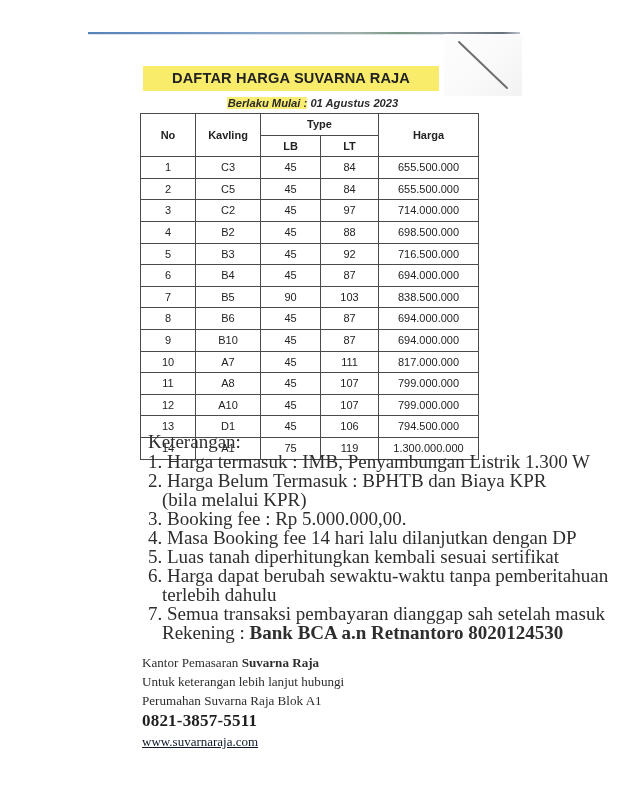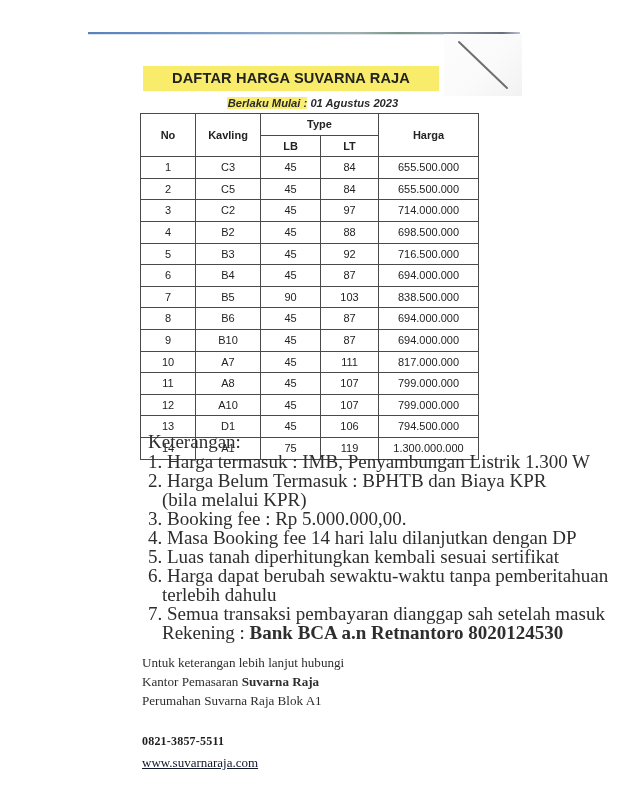--- a/index.html
+++ b/index.html
@@ -145,23 +145,22 @@
     position: absolute;
     left: 142px;
     top: 653px;
     width: 400px;
     font-size: 13.1px;
     line-height: 19.2px;
     color: #2e2e2e;
   }
   .footer p { margin: 0; }
   .footer .phone {
-    margin-top: 21px;
     font-weight: bold;
-    font-size: 12px;
+    font-size: 17px;
     letter-spacing: 0.2px;
     color: #1f1f1f;
   }
   .footer .weblink {
     margin-top: 2px;
     font-size: 13px;
     color: #0f172a;
     text-decoration: underline;
     display: inline-block;
   }
@@ -314,18 +313,18 @@
   <p class="note-line">3. Booking fee : Rp 5.000.000,00.</p>
   <p class="note-line">4. Masa Booking fee 14 hari lalu dilanjutkan dengan DP</p>
   <p class="note-line">5. Luas tanah diperhitungkan kembali sesuai sertifikat</p>
   <p class="note-line">6. Harga dapat berubah sewaktu-waktu tanpa pemberitahuan</p>
   <p class="note-cont">terlebih dahulu</p>
   <p class="note-line">7. Semua transaksi pembayaran dianggap sah setelah masuk</p>
   <p class="note-cont"><span>Rekening : </span><b>Bank BCA a.n Retnantoro 8020124530</b></p>
 </div>
 
 <div class="footer">
+  <p><span>Kantor Pemasaran </span><b>Suvarna Raja</b></p>
   <p>Untuk keterangan lebih lanjut hubungi</p>
-  <p><span>Kantor Pemasaran </span><b>Suvarna Raja</b></p>
   <p>Perumahan Suvarna Raja Blok A1</p>
   <p class="phone">0821-3857-5511</p>
   <a class="weblink" href="#">www.suvarnaraja.com</a>
 </div>
 
 </body></html>

